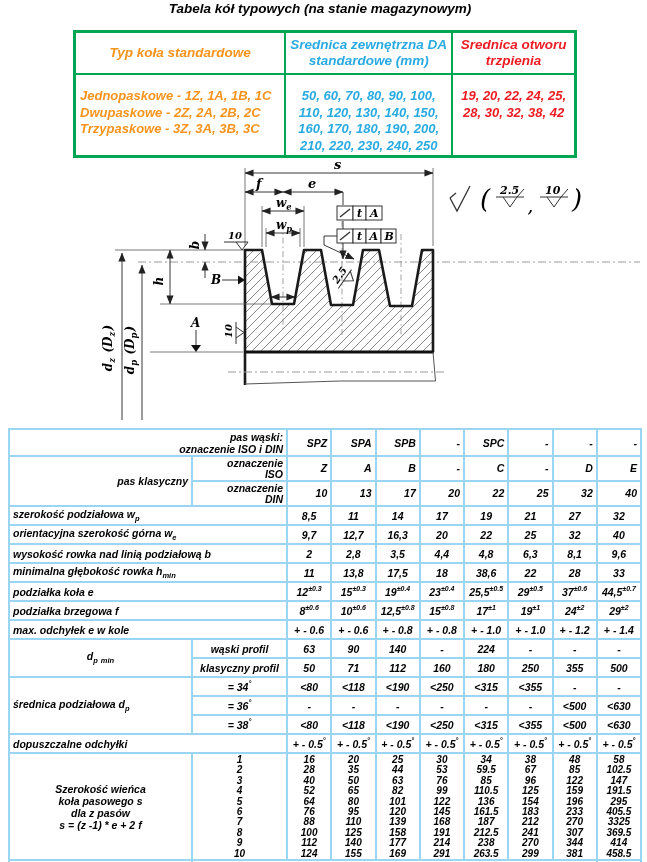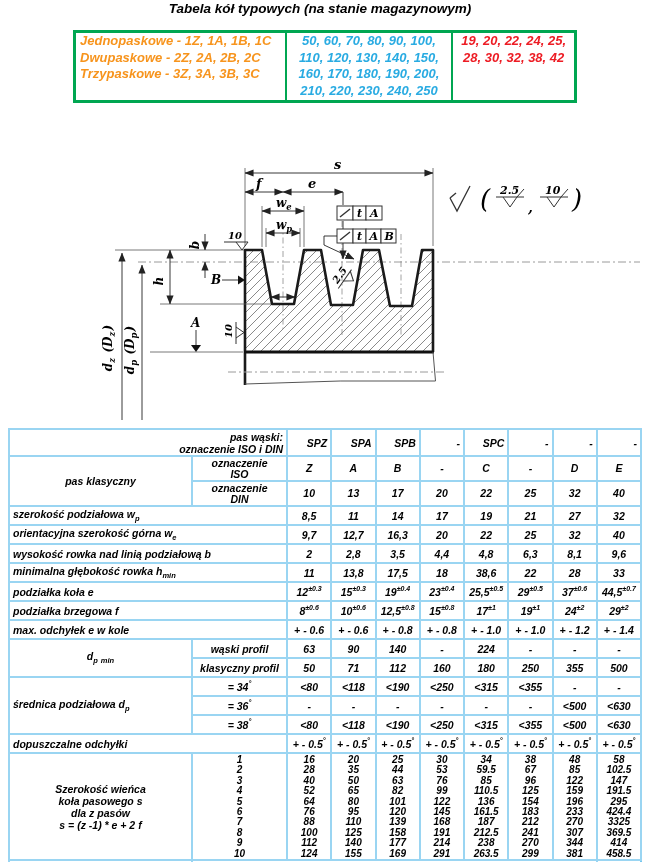--- a/index.html
+++ b/index.html
@@ -6,52 +6,65 @@
   body{width:647px;height:862px;background:#fff;position:relative;
        font-family:"Liberation Sans",sans-serif;color:#000;overflow:hidden;}
   
   .page-title{position:absolute;left:60px;top:1px;width:520px;text-align:center;
       font:italic bold 13.5px "Liberation Sans",sans-serif;color:#000;}
   
   table.stock{position:absolute;left:73px;top:30px;width:504px;border-collapse:collapse;
       font:italic bold 13px "Liberation Sans",sans-serif;border:3px solid #00a651;}
   table.stock th,table.stock td{border:2.5px solid #00a651;background:#fff;vertical-align:top;}
   table.stock th{height:38px;vertical-align:middle;text-align:center;font-size:13.5px;line-height:16px;}
-  table.stock td{height:66px;text-align:center;line-height:16.5px;padding-top:0;}
+  table.stock td{height:66px;text-align:center;line-height:16.5px;padding-top:13px;}
   table.stock td.left{text-align:left;padding-left:4px;}
   .c-orange{color:#f7941d;} .c-blue{color:#29abe2;} .c-red{color:#ed1c24;}
   col.sc1{width:212px;} col.sc2{width:168px;} col.sc3{width:124px;}
   
   .drawing-wrap{position:absolute;left:0;top:0;}
   
   table.spec{position:absolute;left:8px;top:428px;width:632px;border-collapse:collapse;
       table-layout:fixed;font:italic bold 10.5px "Liberation Sans",sans-serif;border:2px solid #74c6ee;}
   table.spec td{border:2px solid #9ad5f2;padding:0 3px;height:17px;text-align:center;
       vertical-align:middle;background:#fff;overflow:hidden;}
   table.spec td.lab{text-align:left;}
   table.spec td.cen{text-align:center;}
-  table.spec tr.h26 td{height:25px;text-align:right;} table.spec tr.h24 td{height:23px;line-height:11px;}
+  table.spec tr.h26 td{height:25px;text-align:right;} table.spec tr.h24 td{height:23px;line-height:11px;text-align:right;}
   table.spec tr.h16 td{height:14px;}
   table.spec td.zcell{vertical-align:top;padding-top:1px;}
   table.spec td.zcell div{line-height:10.4px;font-size:10px;}
   sup{font-size:7px;} sub{font-size:7.5px;}
   col.c-lab{width:183px;} col.c-sub{width:95px;} col.c-val{width:44.25px;}
 </style>
 </head>
 <body>
 
 <div class="page-title">Tabela kół typowych (na stanie magazynowym)</div>
 
 <table class="stock">
   <colgroup>
       <col class="sc1">
       <col class="sc2">
       <col class="sc3">
     </colgroup>
   <tbody>
+      <tr>
+    <th class="c-orange">
+          <div>Typ koła standardowe</div>
+        </th>
+    <th class="c-blue">
+          <div>Srednica zewnętrzna DA</div>
+          <div>standardowe (mm)</div>
+        </th>
+    <th class="c-red">
+          <div>Srednica otworu</div>
+          <div>trzpienia</div>
+        </th>
+  </tr>
   <tr>
     <td class="c-orange left">
           <div>Jednopaskowe - 1Z, 1A, 1B, 1C</div>
           <div>Dwupaskowe - 2Z, 2A, 2B, 2C</div>
           <div>Trzypaskowe - 3Z, 3A, 3B, 3C</div>
         </td>
     <td class="c-blue">
           <div>50, 60, 70, 80, 90, 100,</div>
           <div>110, 120, 130, 140, 150,</div>
           <div>160, 170, 180, 190, 200,</div>
@@ -492,21 +505,21 @@
           <div>307</div>
           <div>344</div>
           <div>381</div>
         </td>
         <td class="zcell">
           <div>58</div>
           <div>102.5</div>
           <div>147</div>
           <div>191.5</div>
           <div>295</div>
-          <div>424.4</div>
+          <div>405.5</div>
           <div>3325</div>
           <div>369.5</div>
           <div>414</div>
           <div>458.5</div>
         </td>
       </tr>
       <tr class="h16">
         <td class="lab">dopuszczalne odchyłki</td>
         <td class="cen" colspan="8">40 - 400 mm</td>
       </tr>

